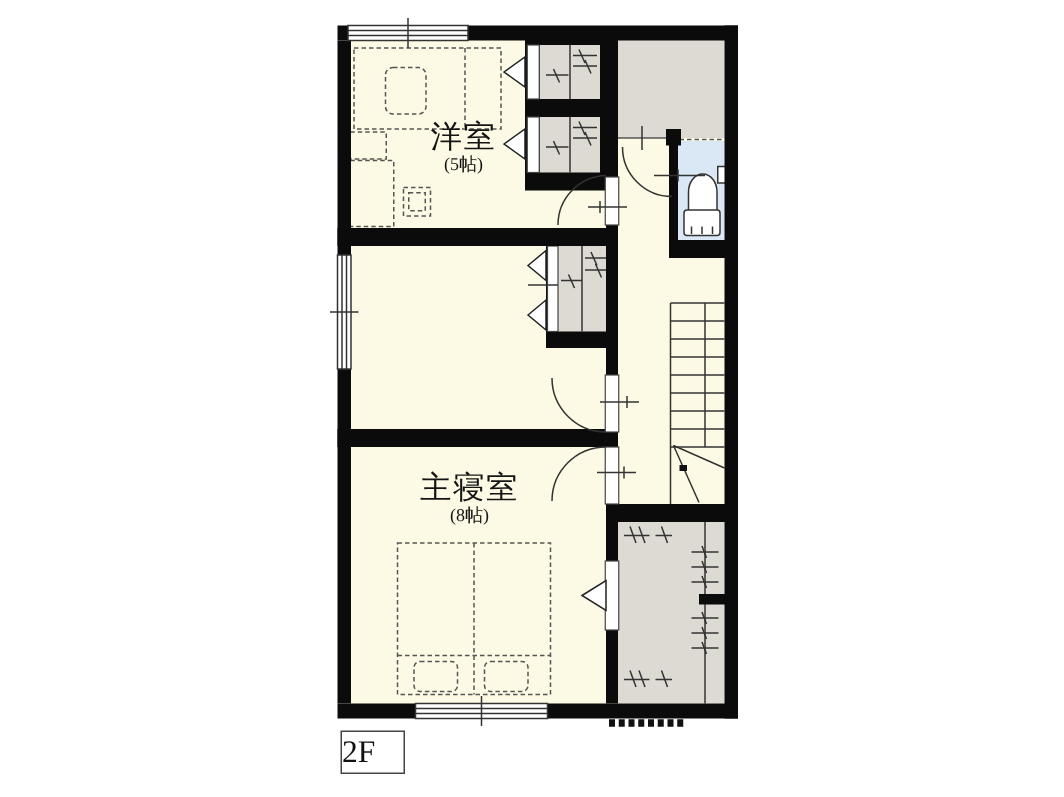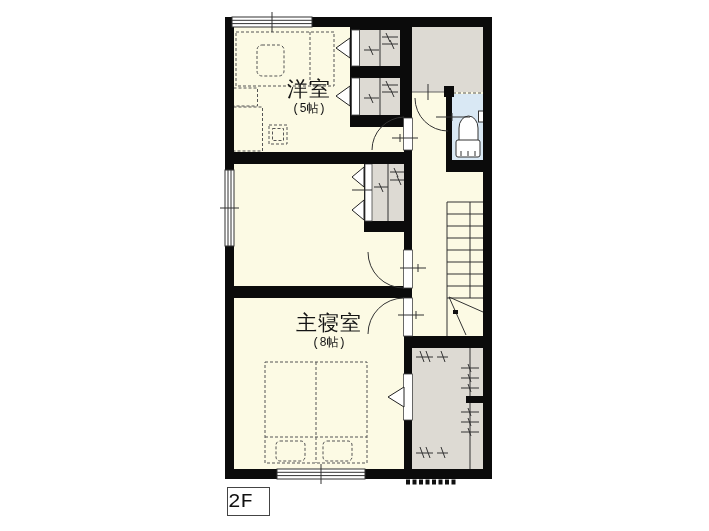--- a/index.html
+++ b/index.html
@@ -1,17 +1,17 @@
 <!DOCTYPE html>
 <html style="--page-bg: #ffffff; --wall: #0b0b0b; --room-fill: #fcfae4; --closet-fill: #dddad3; --toilet-fill: #d9e8f4; --line: #333333;"><head>
 <meta charset="utf-8">
 <style>
   html,body{margin:0;padding:0;background:var(--page-bg,#ffffff);}
   .canvas{position:relative;width:709px;height:531px;background:var(--page-bg,#ffffff);overflow:hidden;
-          font-family:Liberation Mono, monospace;}
+          font-family:Liberation Serif, serif;}
   svg{position:absolute;left:0;top:0;}
   .wall{fill:var(--wall,#0b0b0b);}
   .cream{fill:var(--room-fill,#fcfae4);}
   .gray{fill:var(--closet-fill,#dddad3);}
   .blue{fill:var(--toilet-fill,#d9e8f4);}
   .ln{stroke:var(--line,#333333);stroke-width:1;fill:none;}
   .thin{stroke:#555;stroke-width:0.9;fill:none;}
   .dash{stroke:#555;stroke-width:1;fill:none;stroke-dasharray:3 2;}
   .furn{stroke:#555;stroke-width:1;fill:none;stroke-dasharray:3 2;}
   .fixW{fill:#ffffff;stroke:#333;stroke-width:1;}
@@ -242,21 +242,21 @@
         <rect x="438.5" y="479.5" width="4" height="5"></rect>
       <rect x="445" y="479.5" width="4" height="5"></rect>
         <rect x="451.5" y="479.5" width="4" height="5"></rect>
     </g>
   </svg>
 
   <div class="room-label" style="left:309px;top:98px;">
     <span class="room-name">洋室</span>
     <span class="room-size">(5帖)</span>
   </div>
-  <div class="room-label" style="left:313px;top:332px;margin-left:16px;">
+  <div class="room-label" style="left:313px;top:332px;">
     <span class="room-name">主寝室</span>
     <span class="room-size">(8帖)</span>
   </div>
 
   <div class="floor-badge">
     <span>2F</span>
   </div>
 </div>
 
 </body></html>

